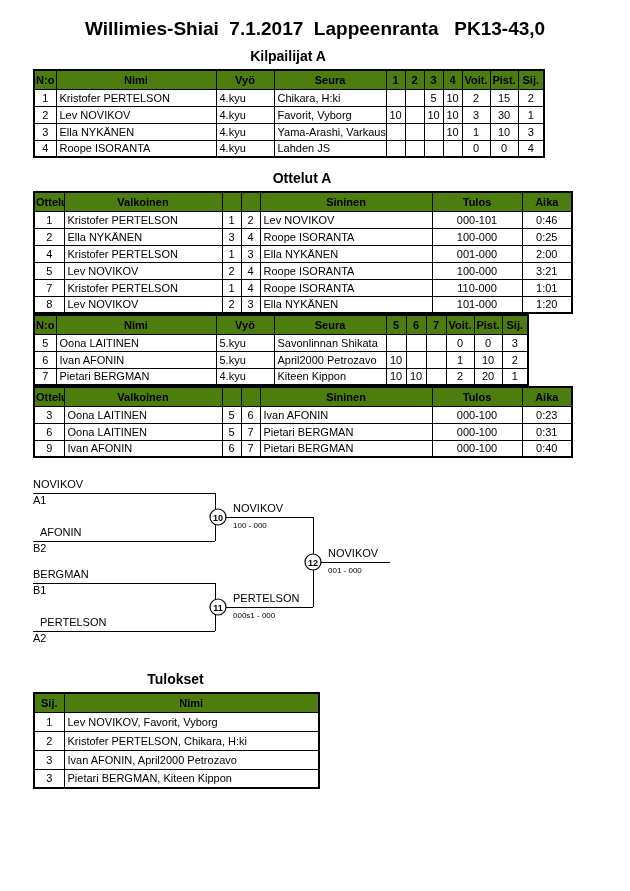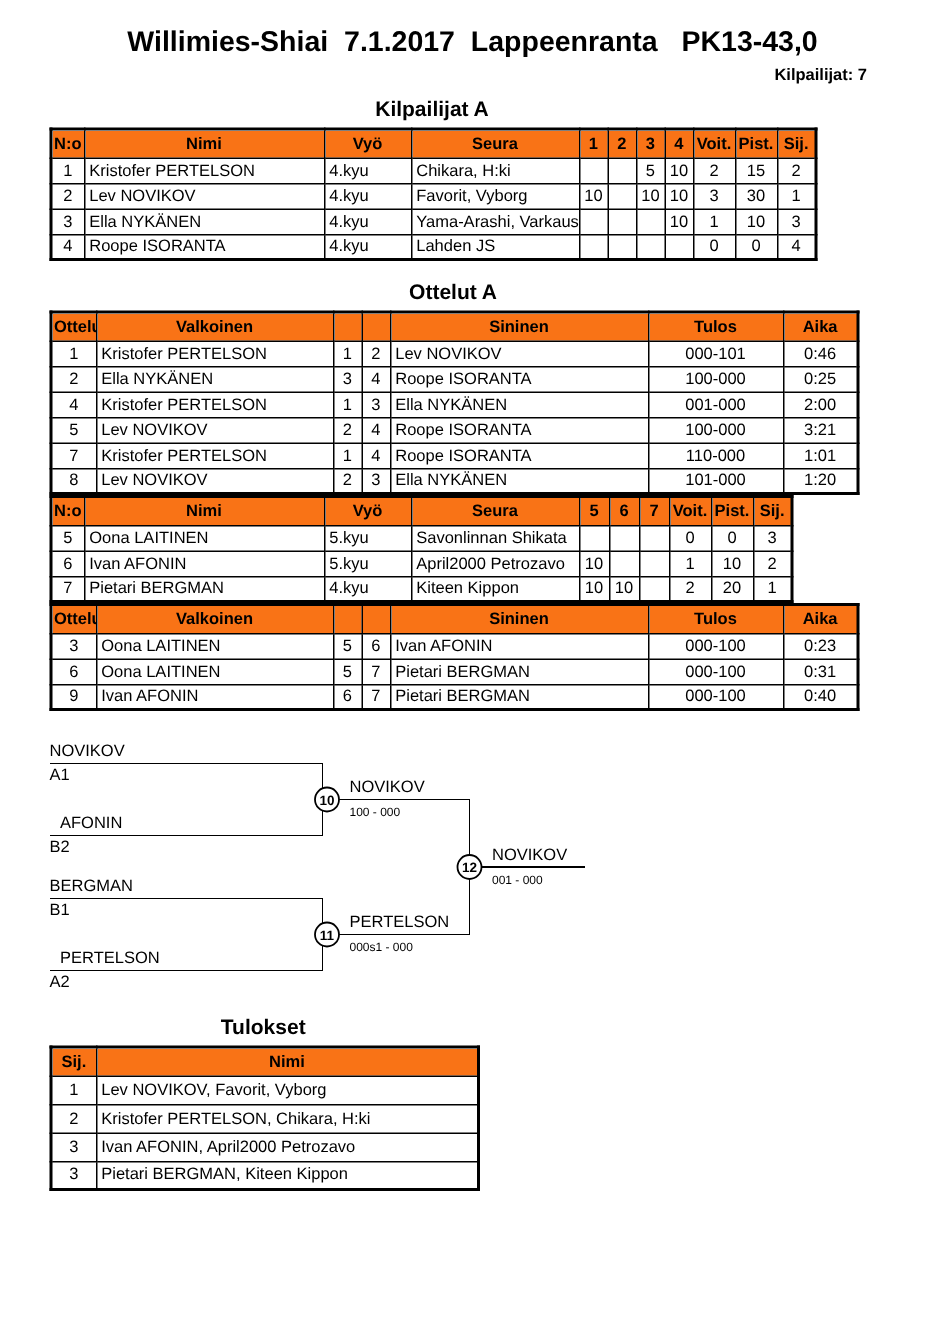--- a/index.html
+++ b/index.html
@@ -16,41 +16,40 @@
   }
   .count { text-align:right; padding-right:52px; font-size:11px; font-weight:bold; margin-top:4px; }
   .section { margin-left:33px; }
   .section h2 { font-size:14px; font-weight:bold; text-align:center; margin:12px 0 5px; }
   .section.first h2 { margin-top:8px;text-align:center; }
   table.grid { border-collapse:collapse; table-layout:fixed; font-size:11px; border:2px solid #000; background:#fff; }
   .grid th, .grid td {
     border:1px solid #000; padding:0 3px; height:17px;
     overflow:hidden; white-space:nowrap; text-align:left; vertical-align:middle;
   }
-  .grid th { background:#f97316; font-weight:bold; text-align:center; height:19px; padding:0 1px; }
+  .grid th { background:#4d7c0f; font-weight:bold; text-align:center; height:19px; padding:0 1px; }
   .grid td.c-no, .grid td.c-c1, .grid td.c-c2, .grid td.c-c3, .grid td.c-c4,
   .grid td.c-voit, .grid td.c-pist, .grid td.c-sij,
   .grid td.c-ottelu, .grid td.c-vn, .grid td.c-sn,
   .grid td.c-tulos, .grid td.c-aika { text-align:center; }
   table.tall td { height:19px; }
   .bracket-wrap { margin:14px 0 0 25px; }
   .bline { stroke:#000; stroke-width:1; shape-rendering:crispEdges; }
   .bcircle { fill:#fff; stroke:#000; stroke-width:1.2; }
   .bname { font-size:11px; fill:#000; }
   .bseed { font-size:11px; fill:#000; }
   .bscore { font-size:8px; fill:#000; }
   .bnum { font-size:9px; font-weight:bold; fill:#000; text-anchor:middle; }
 </style>
 </head>
 <body>
 
 <div class="page">
 
   <div class="title">Willimies-Shiai  7.1.2017  Lappeenranta   PK13-43,0</div>
-  <div class="count">Kilpailijat: 7</div>
 
   <section class="section first" style="width:510px">
     <h2>Kilpailijat A</h2>
     <table class="grid" style="width:510px">
       <colgroup>
         <col style="width:22px">
           <col style="width:160px">
           <col style="width:58px">
           <col style="width:112px">
         <col style="width:19px">
@@ -370,21 +369,21 @@
       <line x1="288" y1="45" x2="288" y2="135" class="bline"></line>
       <line x1="288" y1="90" x2="365" y2="90" class="bline"></line>
       <circle cx="288" cy="90" r="8" class="bcircle"></circle>
       <text x="288" y="93.5" class="bnum">12</text>
       <text x="303" y="85" class="bname">NOVIKOV</text>
       <text x="303" y="101" class="bscore">001 - 000</text>
     </svg>
   </div>
 
   <section class="section" style="width:285px">
-    <h2 style="margin-top:0">Tulokset</h2>
+    <h2 style="margin-top:12px">Tulokset</h2>
     <table class="grid tall" style="width:285px">
       <colgroup>
         <col style="width:30px">
           <col style="width:255px">
       </colgroup>
       <thead>
         <tr>
           <th>Sij.</th>
           <th>Nimi</th>
         </tr>

